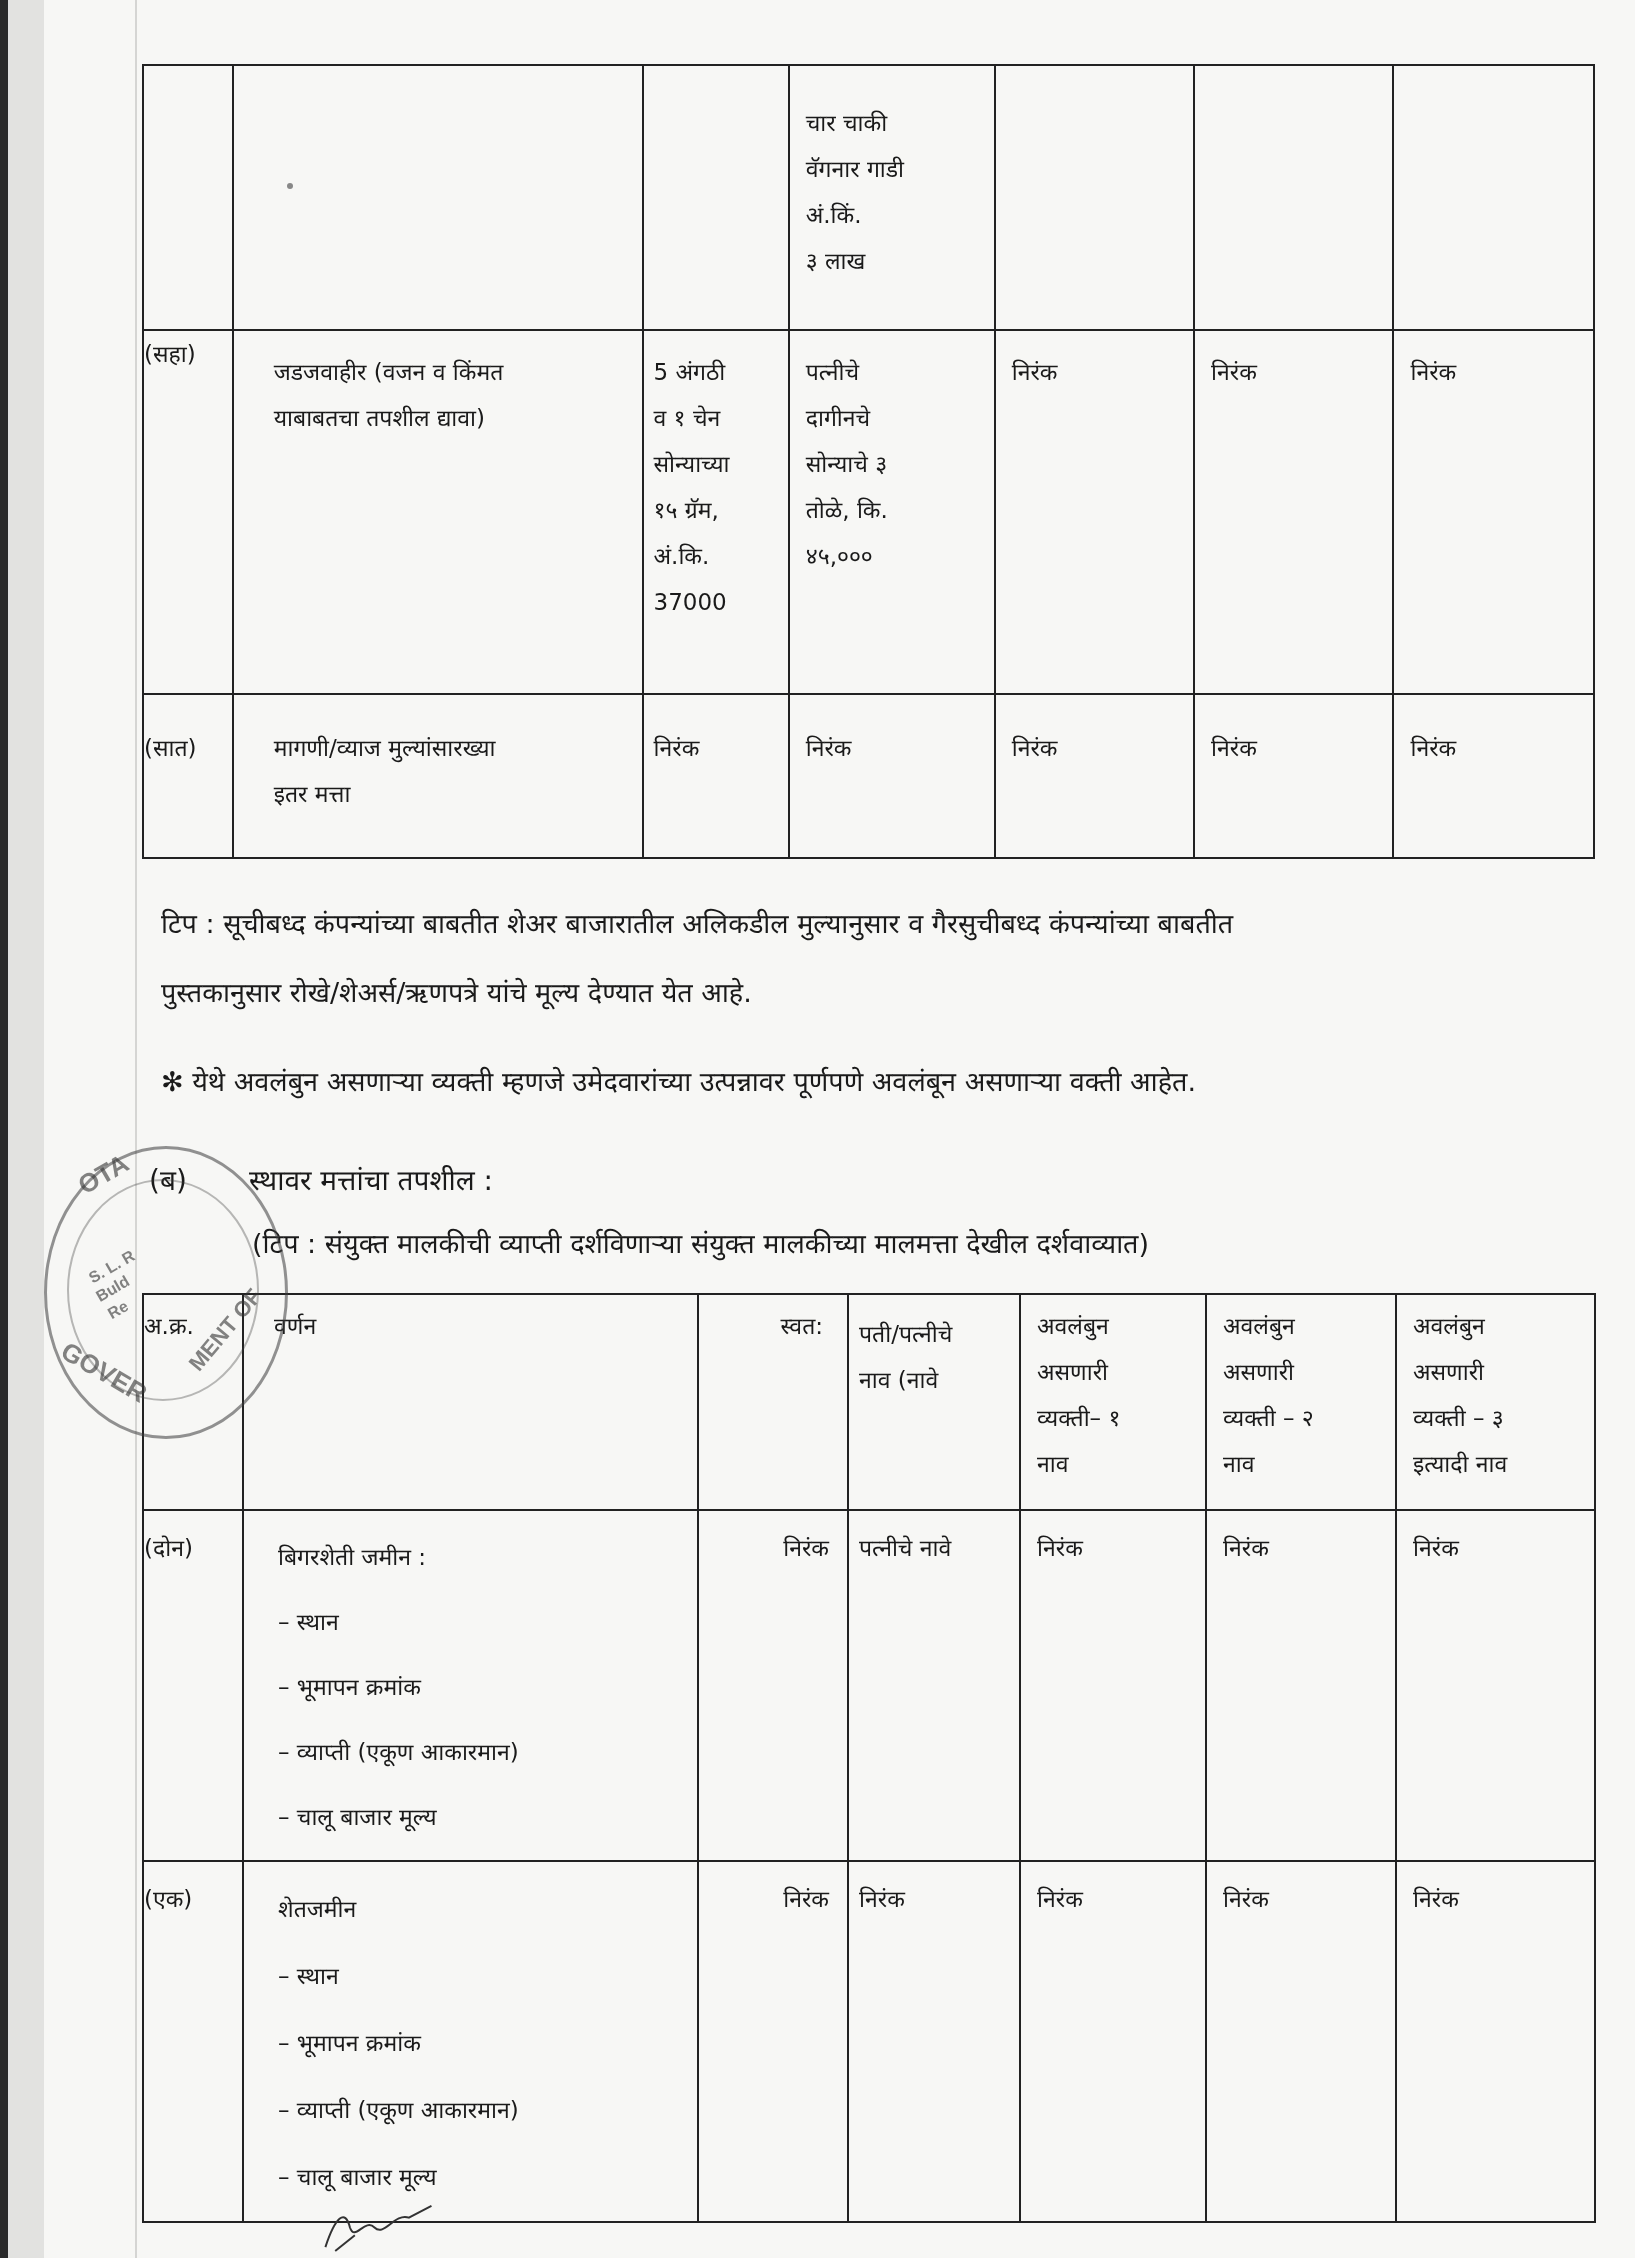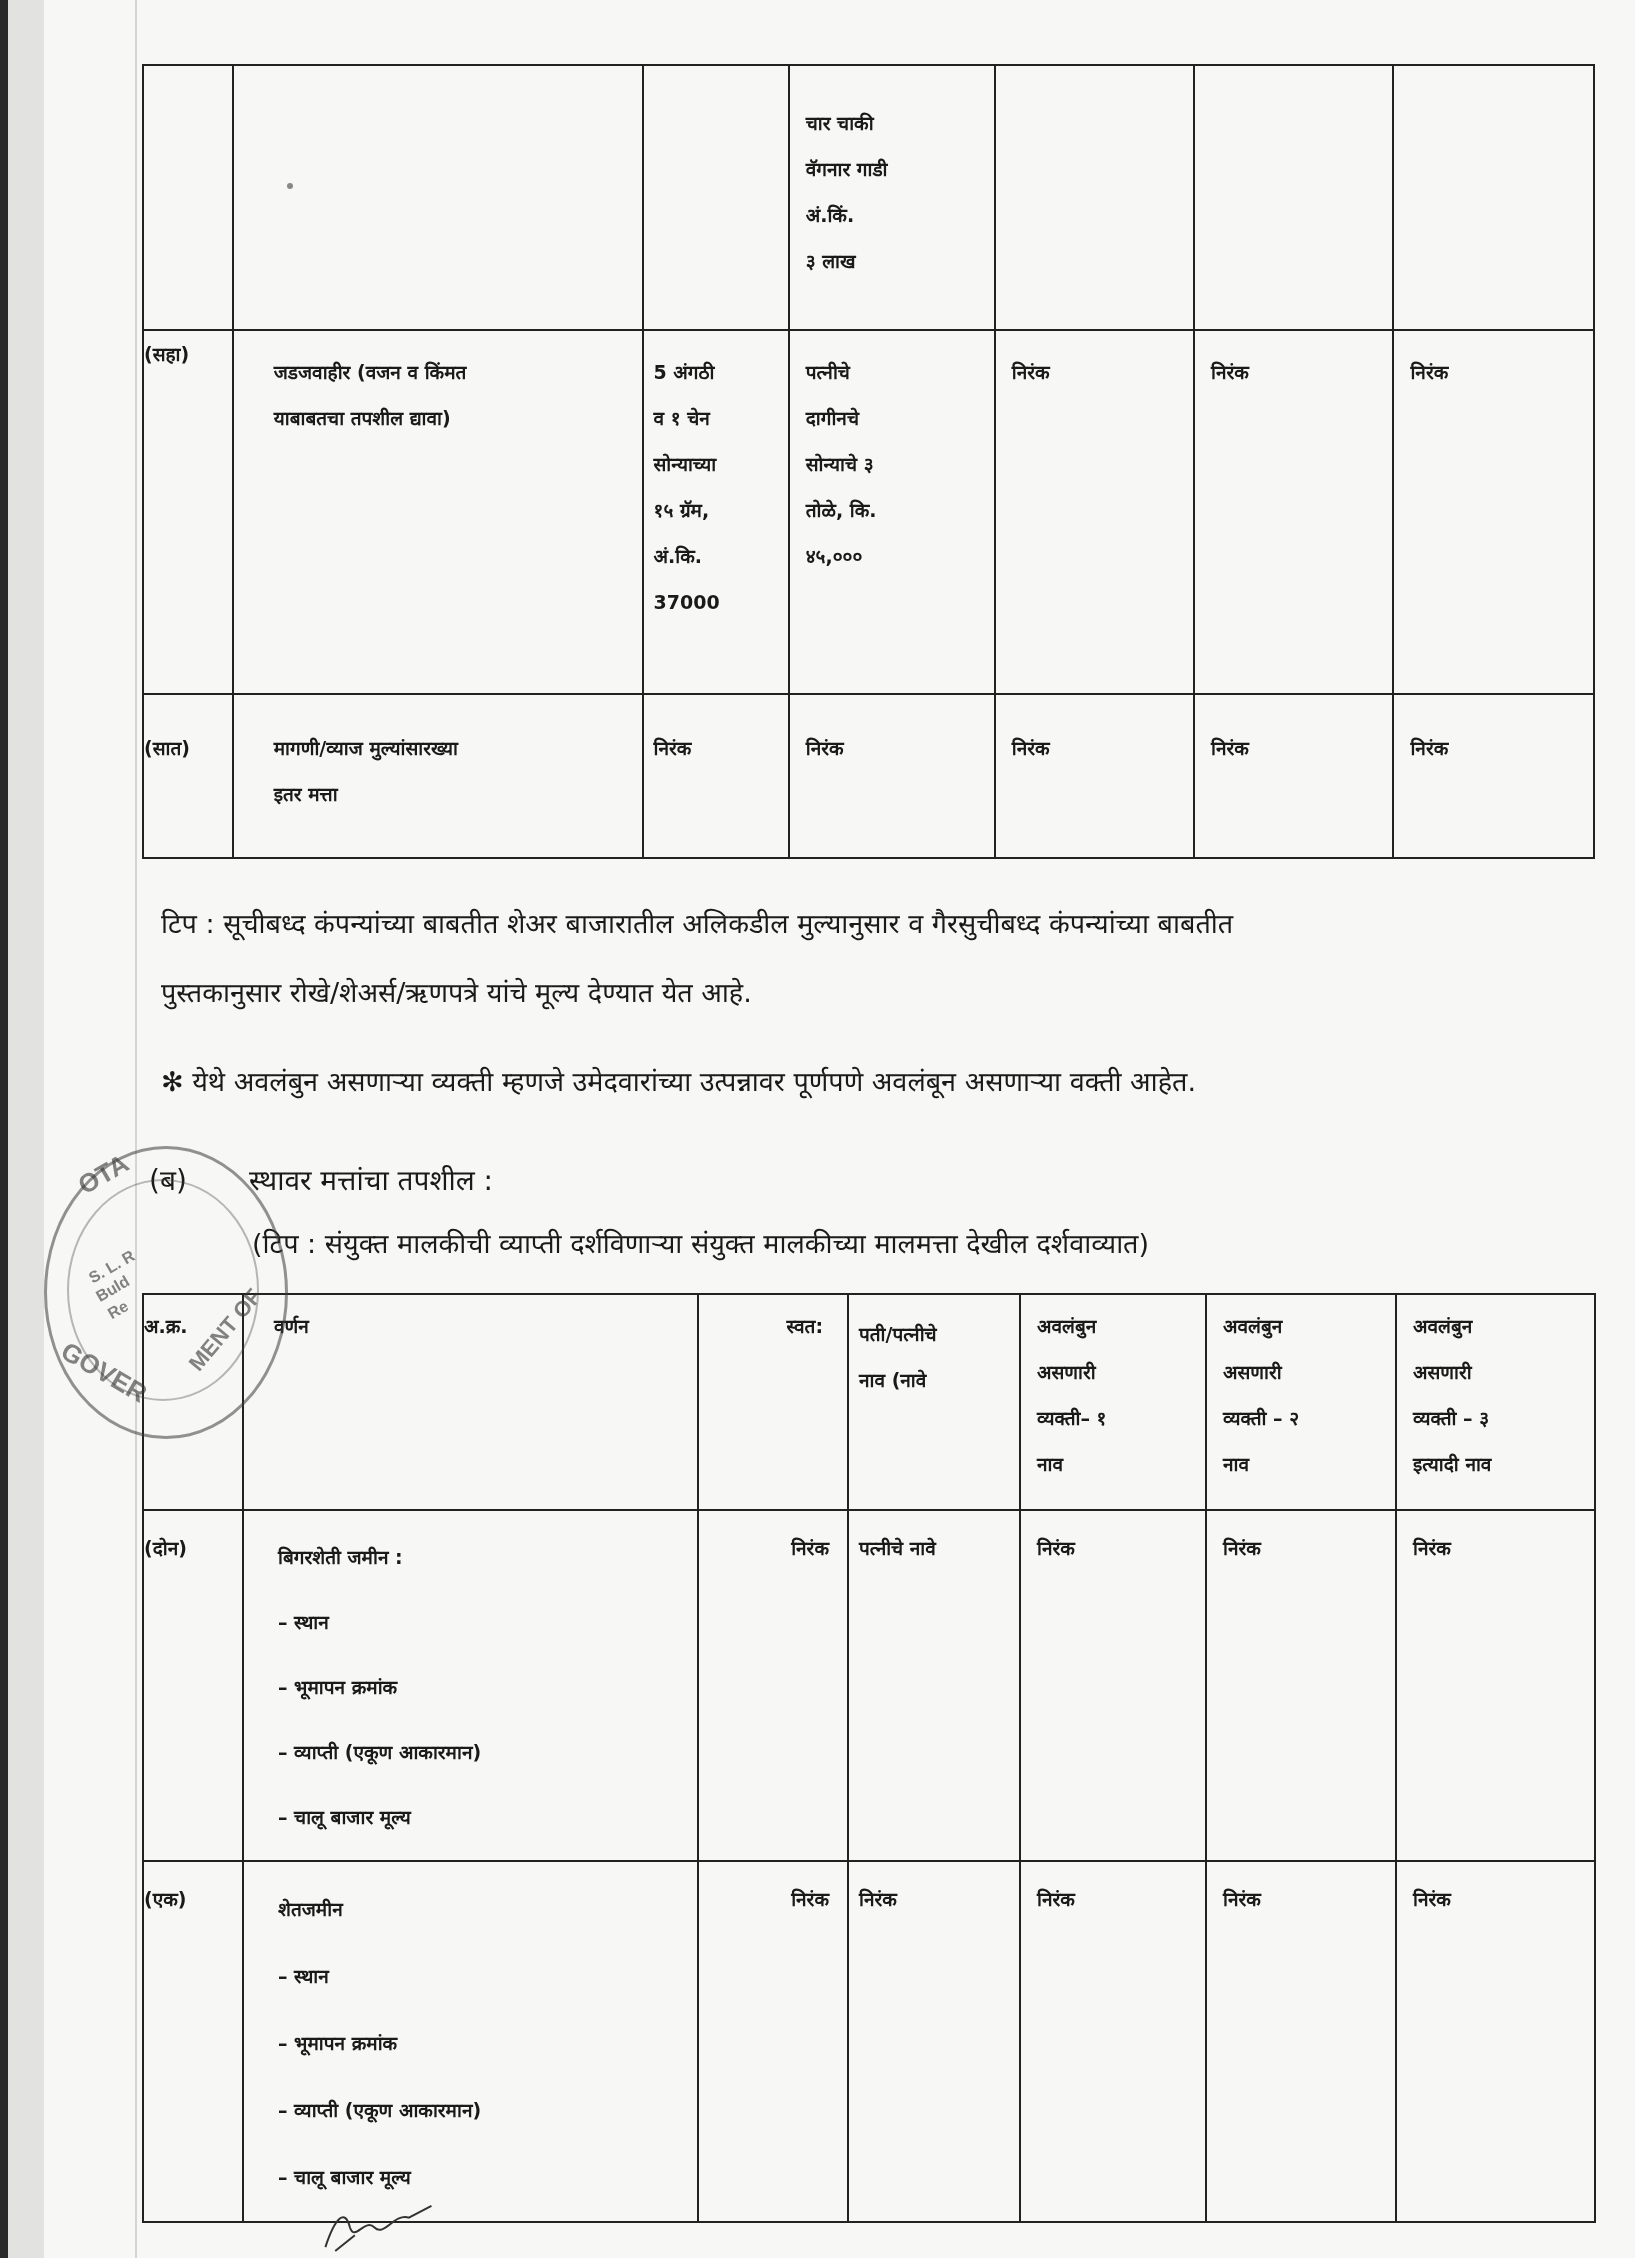--- a/index.html
+++ b/index.html
@@ -8,21 +8,21 @@
     background: #f4f4f2;
     font-family: "DejaVu Sans", sans-serif;
     color: #1a1a1a;
   }
   .binding-shadow { position: absolute; left: 0; top: 0; width: 8px; height: 2258px; background: #2a2a2a; }
   .binding-strip { position: absolute; left: 8px; top: 0; width: 36px; height: 2258px; background: #e2e2e0; }
   .fold-line { position: absolute; left: 135px; top: 0; width: 2px; height: 2258px; background: #d5d5d3; }
   .page { position: absolute; left: 44px; top: 0; width: 1592px; height: 2258px; background: #f7f7f5; }
 
   table.grid { position: absolute; border-collapse: collapse; table-layout: fixed; }
-  table.grid td { border: 2px solid #222; vertical-align: top; font-size: 19px; line-height: 46px; padding: 0; font-weight: bold; }
+  table.grid td { border: 2px solid #222; vertical-align: top; font-size: 23px; line-height: 46px; padding: 0; }
   .t1 { left: 142px; top: 64px; width: 1453px; }
   .t2 { left: 142px; top: 1293px; width: 1453px; border-radius: 17px; }
 
   .cell-inner { padding: 18px 14px 10px 16px; }
   .num { padding: 18px 10px 10px 18px; }
   .right { text-align: right; }
 
   .note { position: absolute; left: 161px; font-size: 27px; line-height: 30px; width: 1445px; }
   .note1 { top: 909px; }
   .note1b { top: 978px; }

